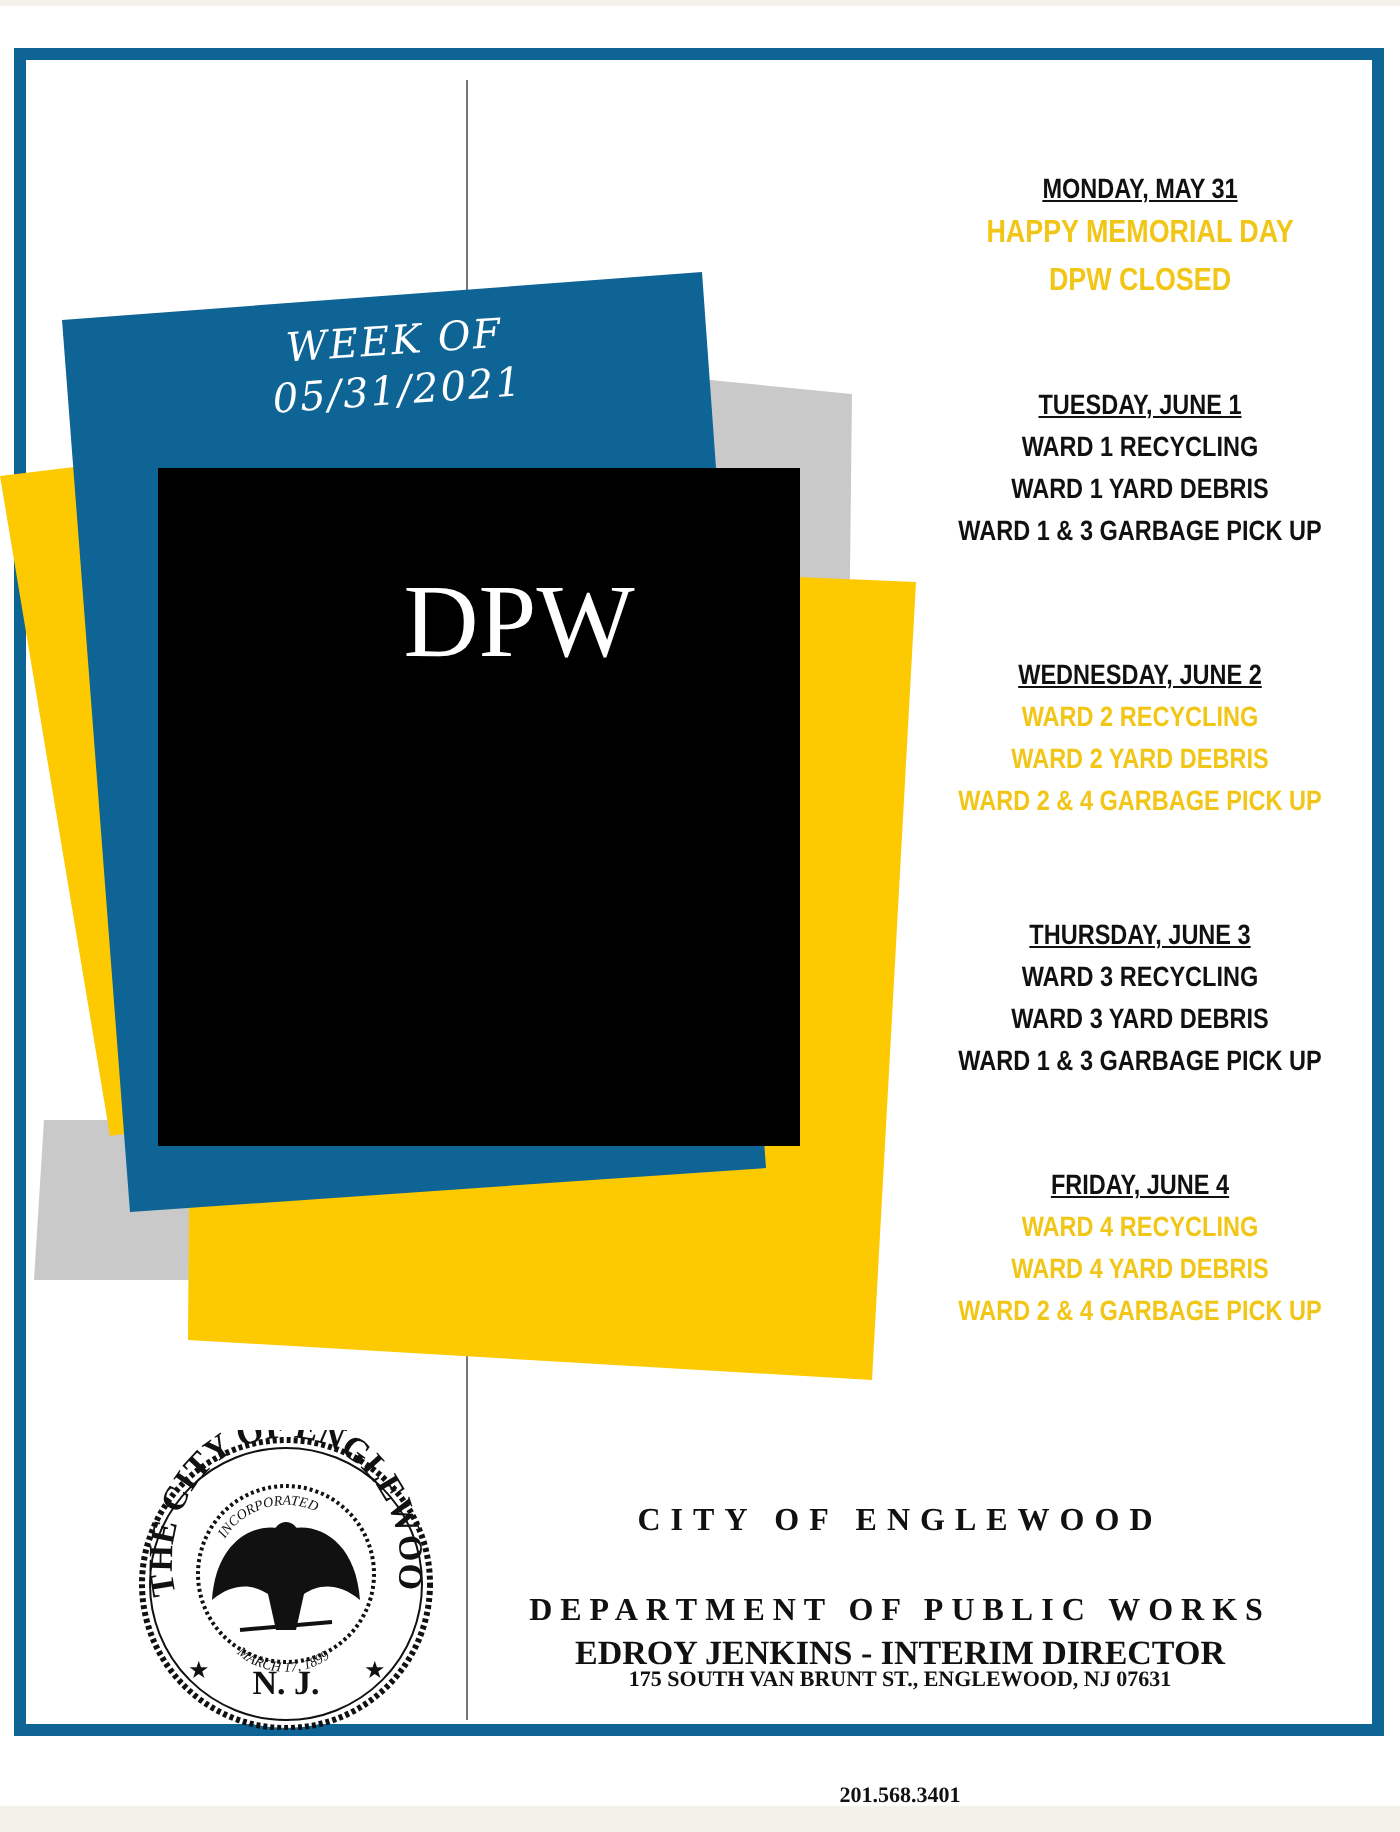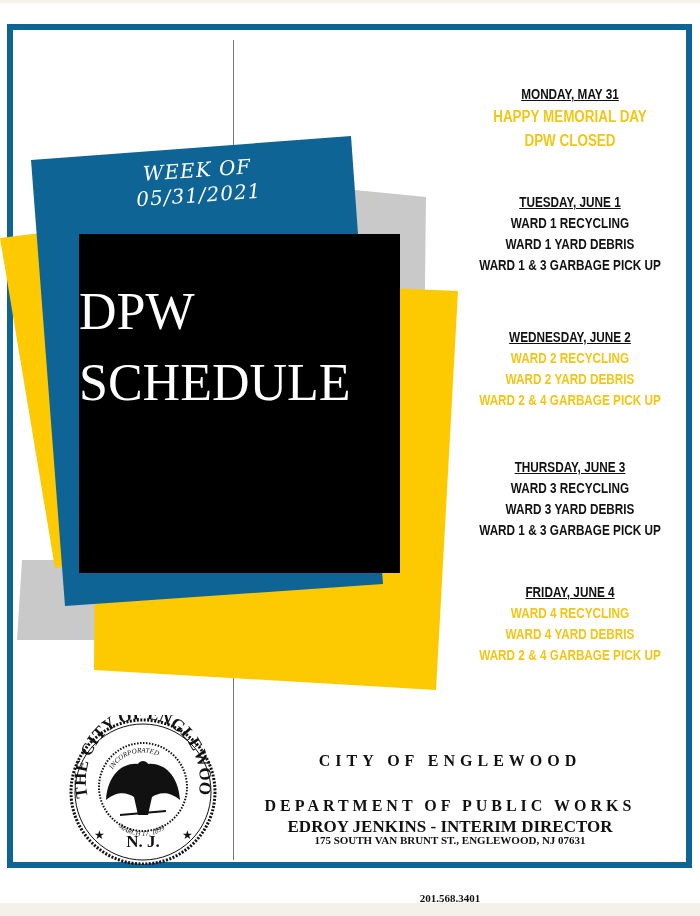--- a/index.html
+++ b/index.html
@@ -2,21 +2,21 @@
 <html><head>
 <meta charset="utf-8">
 <style>
   html,body{margin:0;padding:0;}
   body{width:700px;height:916px;background:#f3f1ea;position:relative;overflow:hidden;font-family:"Liberation Sans",sans-serif;}
   .page{position:absolute;left:0;top:3px;width:700px;height:900px;background:#ffffff;}
   .frame{position:absolute;left:7px;top:24px;width:673px;height:832px;border:6px solid #0f6496;background:#fff;}
   .divider{position:absolute;left:233px;top:40px;width:1px;height:820px;background:#777;}
   svg.shapes{position:absolute;left:0;top:0;}
   .week{position:absolute;left:118px;top:158px;width:160px;text-align:center;color:#fff;font-family:"DejaVu Serif",serif;font-style:italic;font-size:20px;line-height:25px;letter-spacing:1px;transform:rotate(-4deg);}
-  .title{position:absolute;left:79px;top:276px;width:361px;text-align:left;color:#fff;font-family:"Liberation Serif",serif;font-size:52px;line-height:71px;}
+  .title{position:absolute;left:79px;top:276px;width:361px;text-align:center;color:#fff;font-family:"Liberation Serif",serif;font-size:52px;line-height:71px;}
   .schedule{position:absolute;left:440px;width:260px;text-align:center;font-family:"Liberation Sans",sans-serif;font-weight:bold;font-size:14px;line-height:21px;transform:scaleX(0.84);transform-origin:center;}
   .day{text-decoration:underline;color:#111;}
   .black{color:#111;}
   .gold{color:#f2c617;}
   .seal{position:absolute;left:68px;top:715px;width:150px;height:150px;}
   .footer{position:absolute;left:240px;width:420px;text-align:center;font-family:"Liberation Serif",serif;color:#111;}
   .f1{top:752px;font-size:16px;letter-spacing:5px;font-weight:bold;}
   .f2{top:797px;font-size:16px;letter-spacing:4px;font-weight:bold;}
   .f3{top:817px;font-size:17px;font-weight:bold;}
   .f4{top:834px;font-size:11px;font-weight:bold;}
@@ -37,21 +37,20 @@
   <rect x="79" y="234" width="321" height="339" fill="#000"></rect>
 </svg>
 
 <div class="week">
   <div>WEEK OF</div>
   <div>05/31/2021</div>
 </div>
 
 <div class="title">
   <div>DPW</div>
-  <div>SCHEDULE</div>
 </div>
 
 <div class="schedule" style="top:84px">
   <div class="day">MONDAY, MAY 31</div>
   <div class="gold" style="font-size:16px;line-height:24px">HAPPY MEMORIAL DAY</div>
   <div class="gold" style="font-size:16px;line-height:24px">DPW CLOSED</div>
 </div>
 
 <div class="schedule" style="top:192px">
   <div class="day">TUESDAY, JUNE 1</div>

